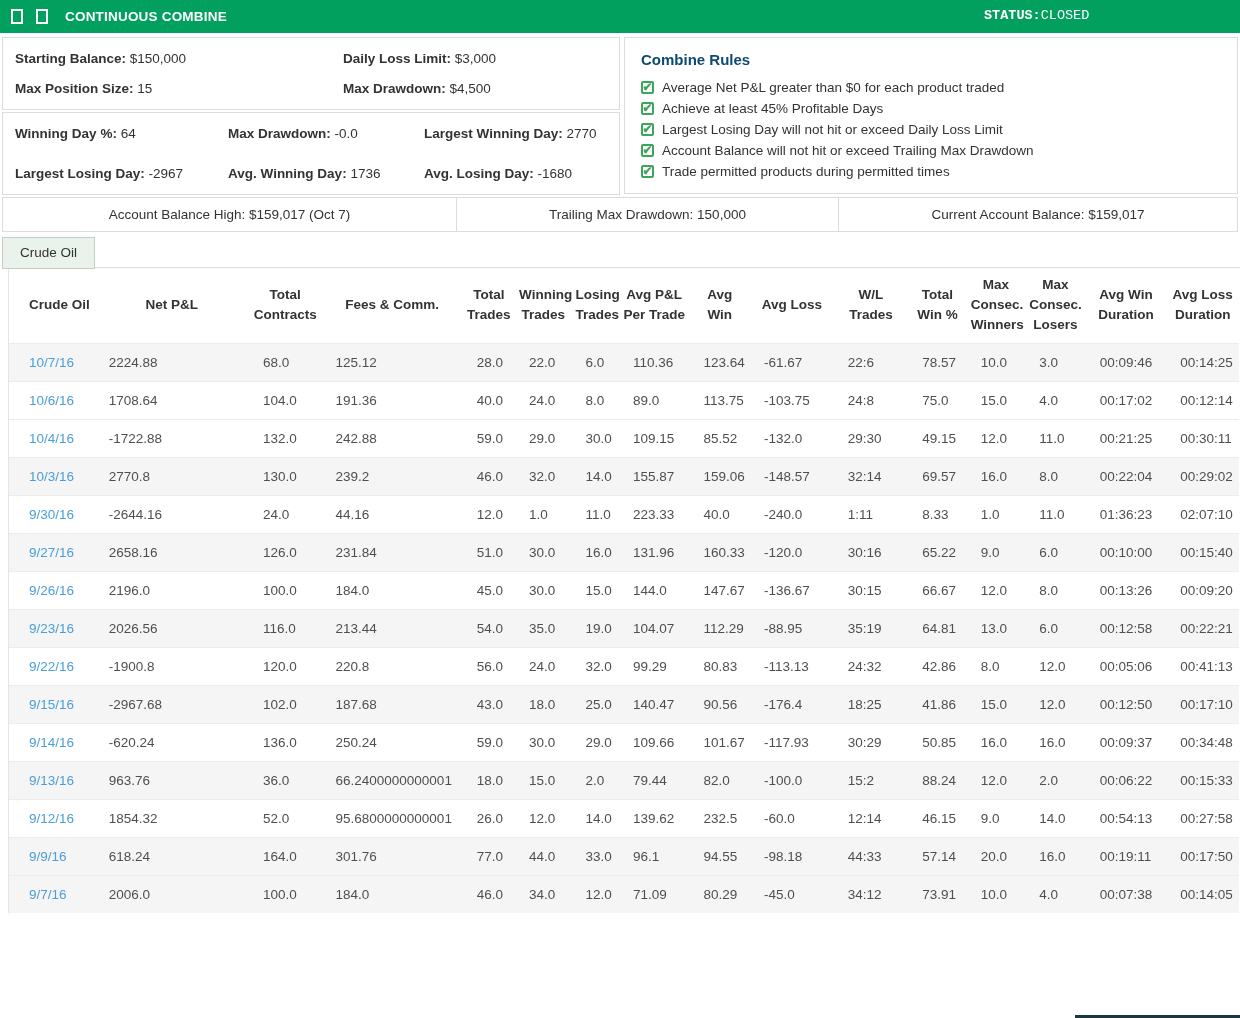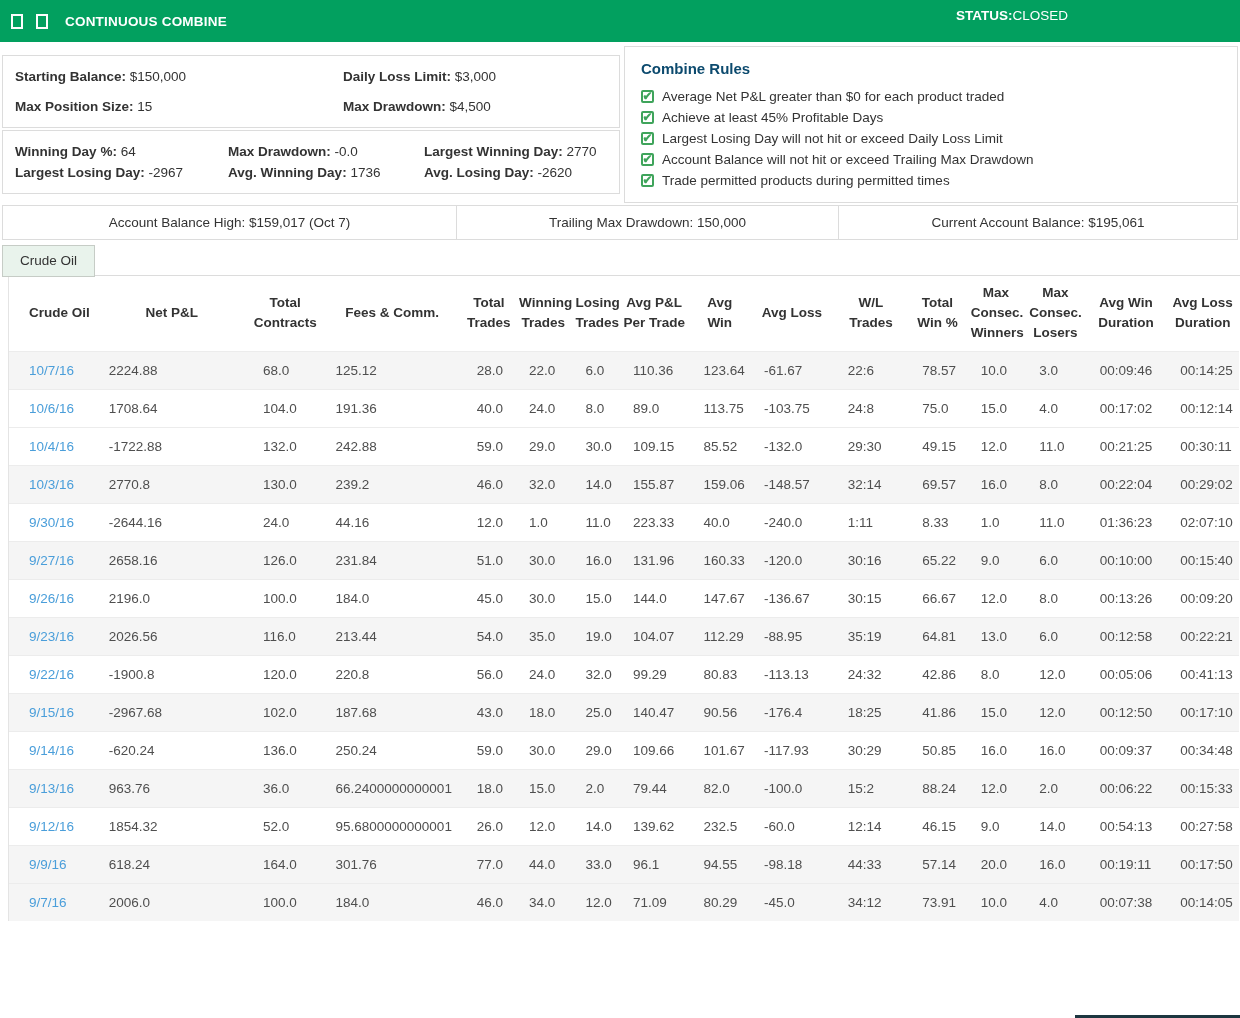--- a/index.html
+++ b/index.html
@@ -5,38 +5,38 @@
   * { box-sizing: border-box; }
   html,body { margin:0; padding:0; }
   body {
     width:1240px; height:1018px; overflow:hidden;
     font-family:"Liberation Sans", sans-serif;
     background:#fff; color:#333; position:relative;
   }
 
   
   .topbar {
-    height:42px; background:#02a05f; color:#fff;
+    height:33px; background:#02a05f; color:#fff;
     display:flex; align-items:center; position:relative;
   }
   .win-icon {
     width:12px; height:15px; border:2px solid #fdfdfd;
     margin-left:11px; flex:0 0 auto;
   }
   .win-icon + .win-icon { margin-left:13px; }
   .topbar-title { margin-left:17px; font-weight:bold; font-size:13.5px; letter-spacing:.2px; }
-  .status { position:absolute; left:956px; top:8px; font-size:13.5px; }
+  .status { position:absolute; left:984px; top:8px; font-size:13.5px;font-family:Liberation Mono, monospace; }
   .status .lbl { font-weight:bold; }
 
   
-  .top-section { display:flex; margin:4px 2px 0 2px; align-items:center; }
+  .top-section { display:flex; margin:4px 2px 0 2px; align-items:flex-start; }
   .left-col { width:618px; flex:0 0 auto; display:flex; flex-direction:column; }
   .info-box { border:1px solid #dcdcdc; background:#fff; padding:13px 12px; font-size:13.5px; }
   .info-box.grid2 { display:grid; grid-template-columns:328px 1fr; row-gap:15px; }
-  .info-box.grid3 { display:grid; grid-template-columns:213px 196px 1fr; row-gap:6px; margin-top:2px; flex:1; }
+  .info-box.grid3 { display:grid; grid-template-columns:213px 196px 1fr; row-gap:25px; margin-top:2px; flex:1; }
   .kv .k { font-weight:bold; color:#333; }
   .kv .v { color:#333; }
 
   .rules-panel { flex:1; border:1px solid #dcdcdc; margin-left:4px; padding:10px 16px 8px 16px; }
   .rules-title { color:#0c4a6e; font-weight:bold; font-size:15px; margin:3px 0 12px 0; }
   .rule { display:flex; align-items:center; font-size:13.5px; color:#333; margin-bottom:6px; }
   .checkbox {
     width:13px; height:13px; border:2px solid #3fa45b; border-radius:2px;
     color:#3fa45b; font-size:12px; font-weight:bold; line-height:11px;
     display:inline-flex; align-items:center; justify-content:center;
@@ -100,21 +100,21 @@
       <div class="kv"><span class="k">Daily Loss Limit:</span> <span class="v">$3,000</span></div>
       <div class="kv"><span class="k">Max Position Size:</span> <span class="v">15</span></div>
       <div class="kv"><span class="k">Max Drawdown:</span> <span class="v">$4,500</span></div>
     </div>
     <div class="info-box grid3">
       <div class="kv"><span class="k">Winning Day %:</span> <span class="v">64</span></div>
       <div class="kv"><span class="k">Max Drawdown:</span> <span class="v">-0.0</span></div>
       <div class="kv"><span class="k">Largest Winning Day:</span> <span class="v">2770</span></div>
       <div class="kv"><span class="k">Largest Losing Day:</span> <span class="v">-2967</span></div>
       <div class="kv"><span class="k">Avg. Winning Day:</span> <span class="v">1736</span></div>
-      <div class="kv"><span class="k">Avg. Losing Day:</span> <span class="v">-2620</span></div>
+      <div class="kv"><span class="k">Avg. Losing Day:</span> <span class="v">-1680</span></div>
     </div>
   </div>
   <div class="rules-panel">
     <div class="rules-title">Combine Rules</div>
     <div class="rule">
         <span class="checkbox">✔</span>
         <span>Average Net P&amp;L greater than $0 for each product traded</span>
       </div>
     <div class="rule">
         <span class="checkbox">✔</span>
@@ -131,21 +131,21 @@
     <div class="rule">
         <span class="checkbox">✔</span>
         <span>Trade permitted products during permitted times</span>
       </div>
   </div>
 </div>
 
 <div class="balance-row">
   <div class="balance-box bb1">Account Balance High: $159,017 (Oct 7)</div>
   <div class="balance-box bb2">Trailing Max Drawdown: 150,000</div>
-  <div class="balance-box bb3">Current Account Balance: $195,061</div>
+  <div class="balance-box bb3">Current Account Balance: $159,017</div>
 </div>
 
 <div class="tab-strip">
   <span class="tab">Crude Oil</span>
 </div>
 
 <div class="table-wrap">
   <table>
     <colgroup>
       <col style="width:85px">

